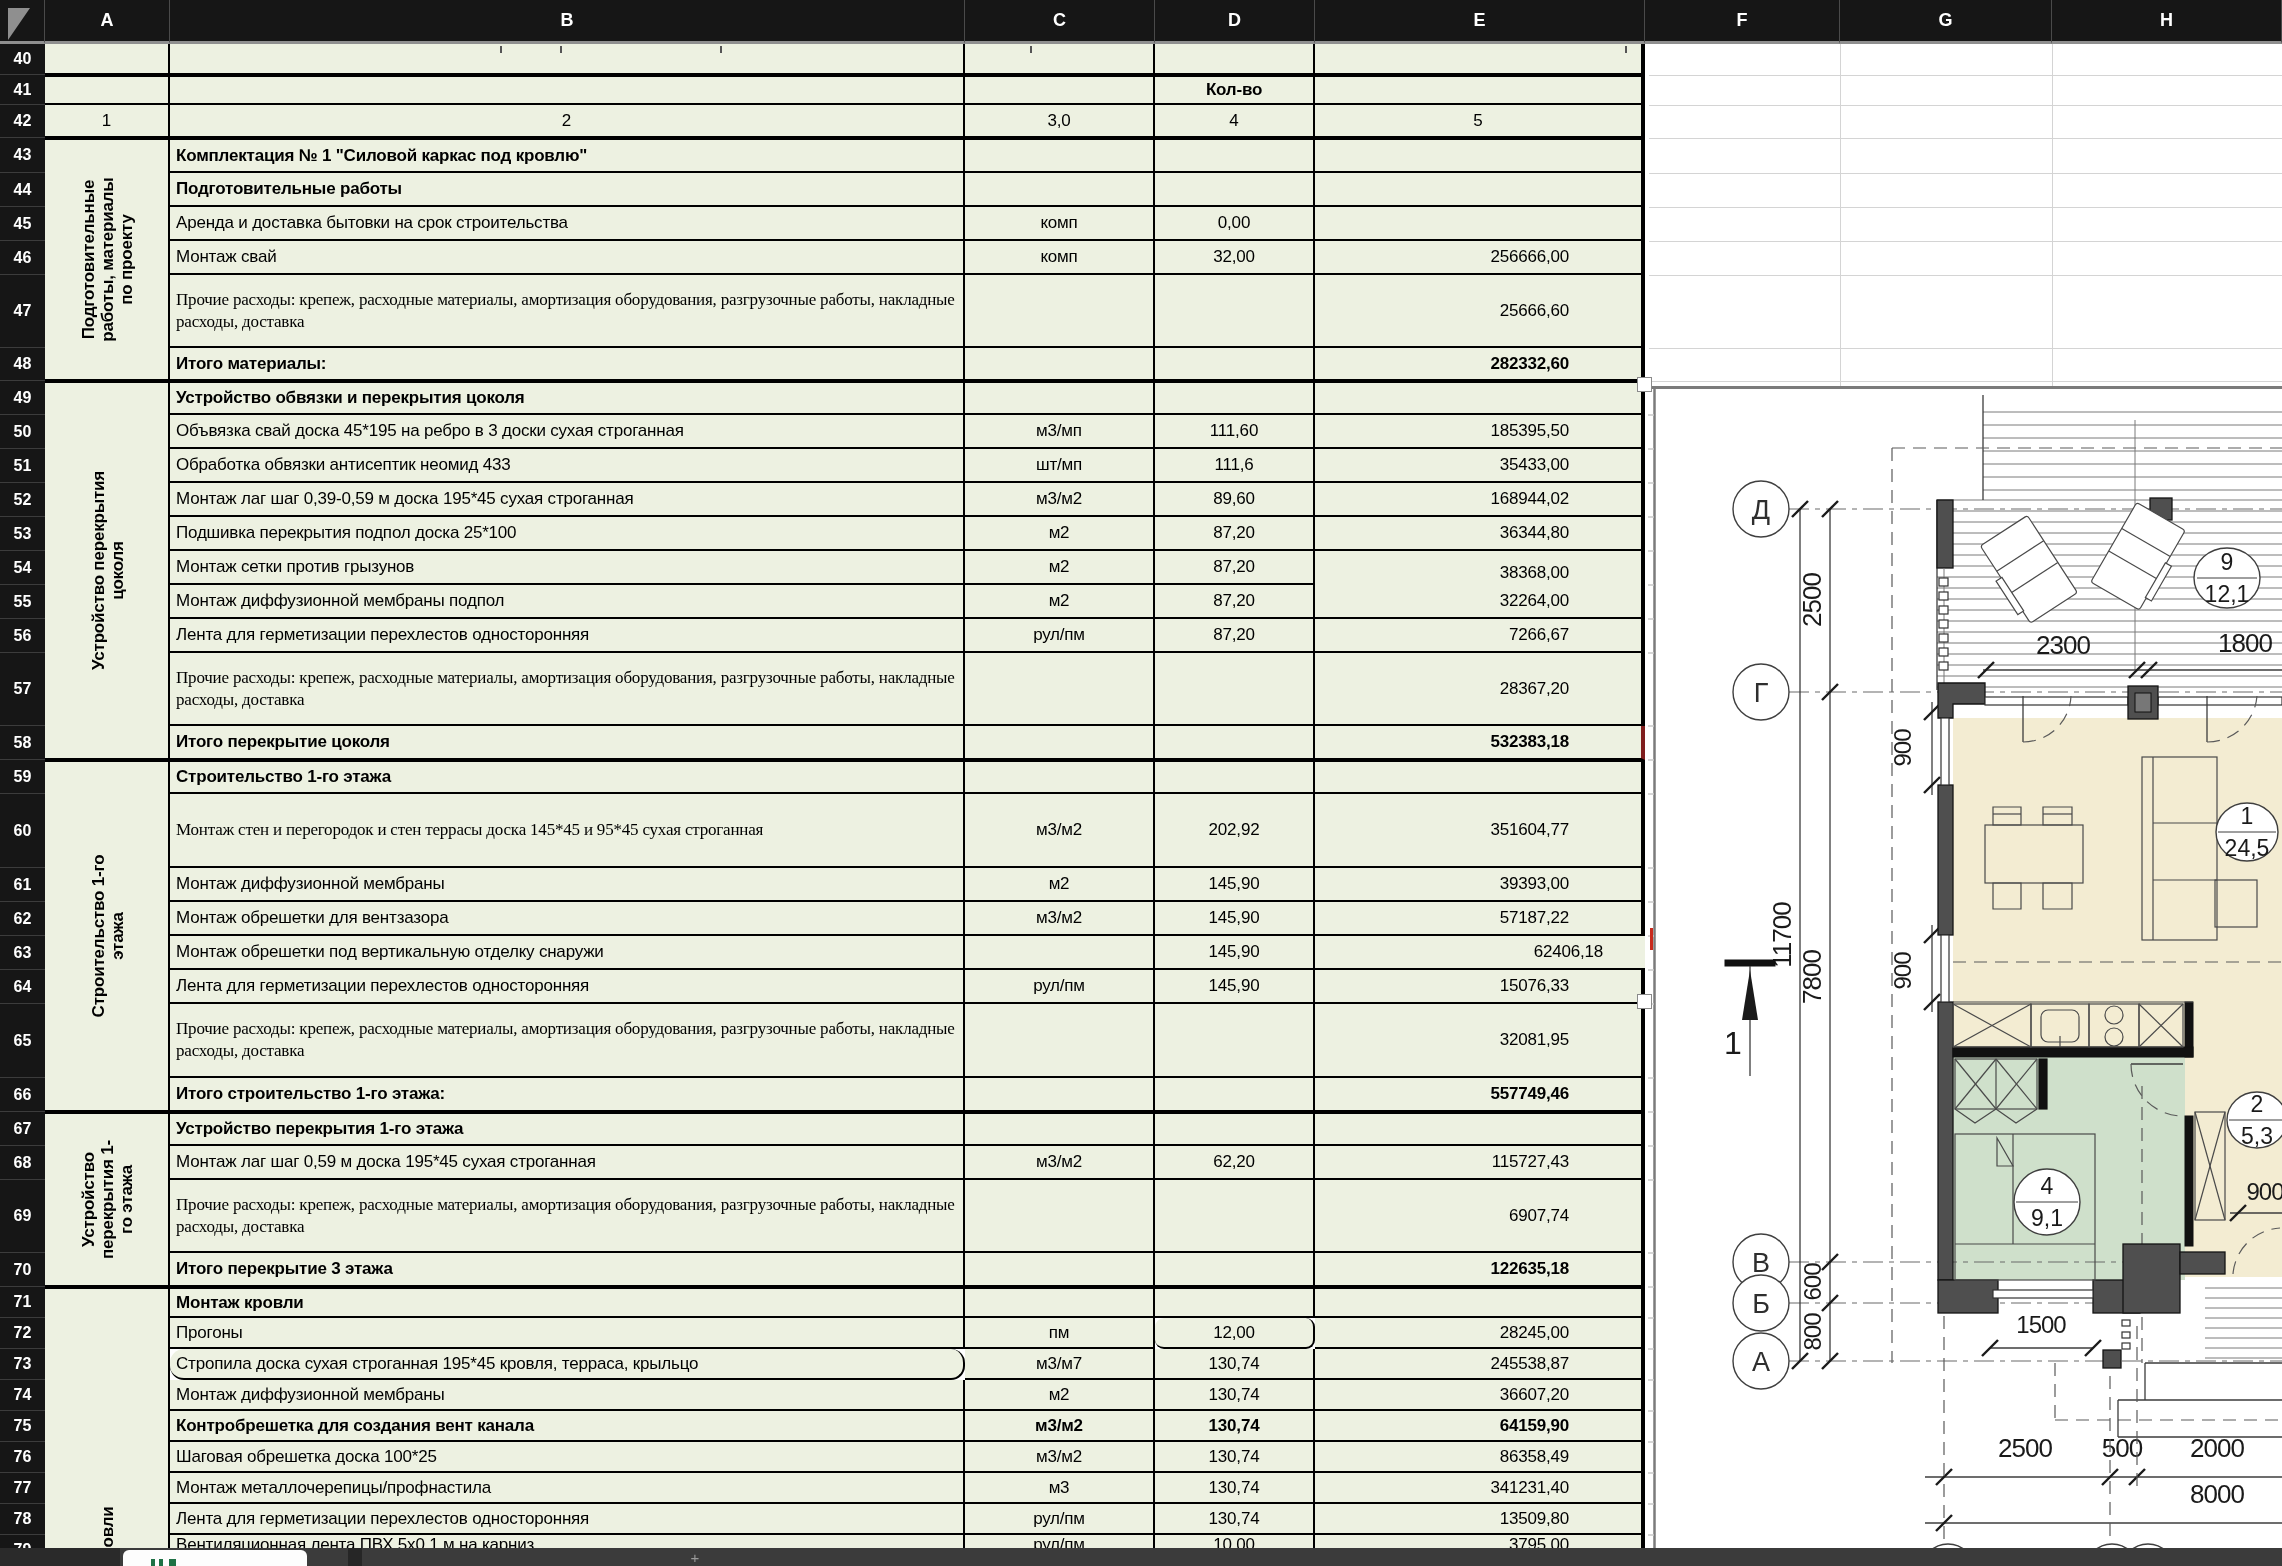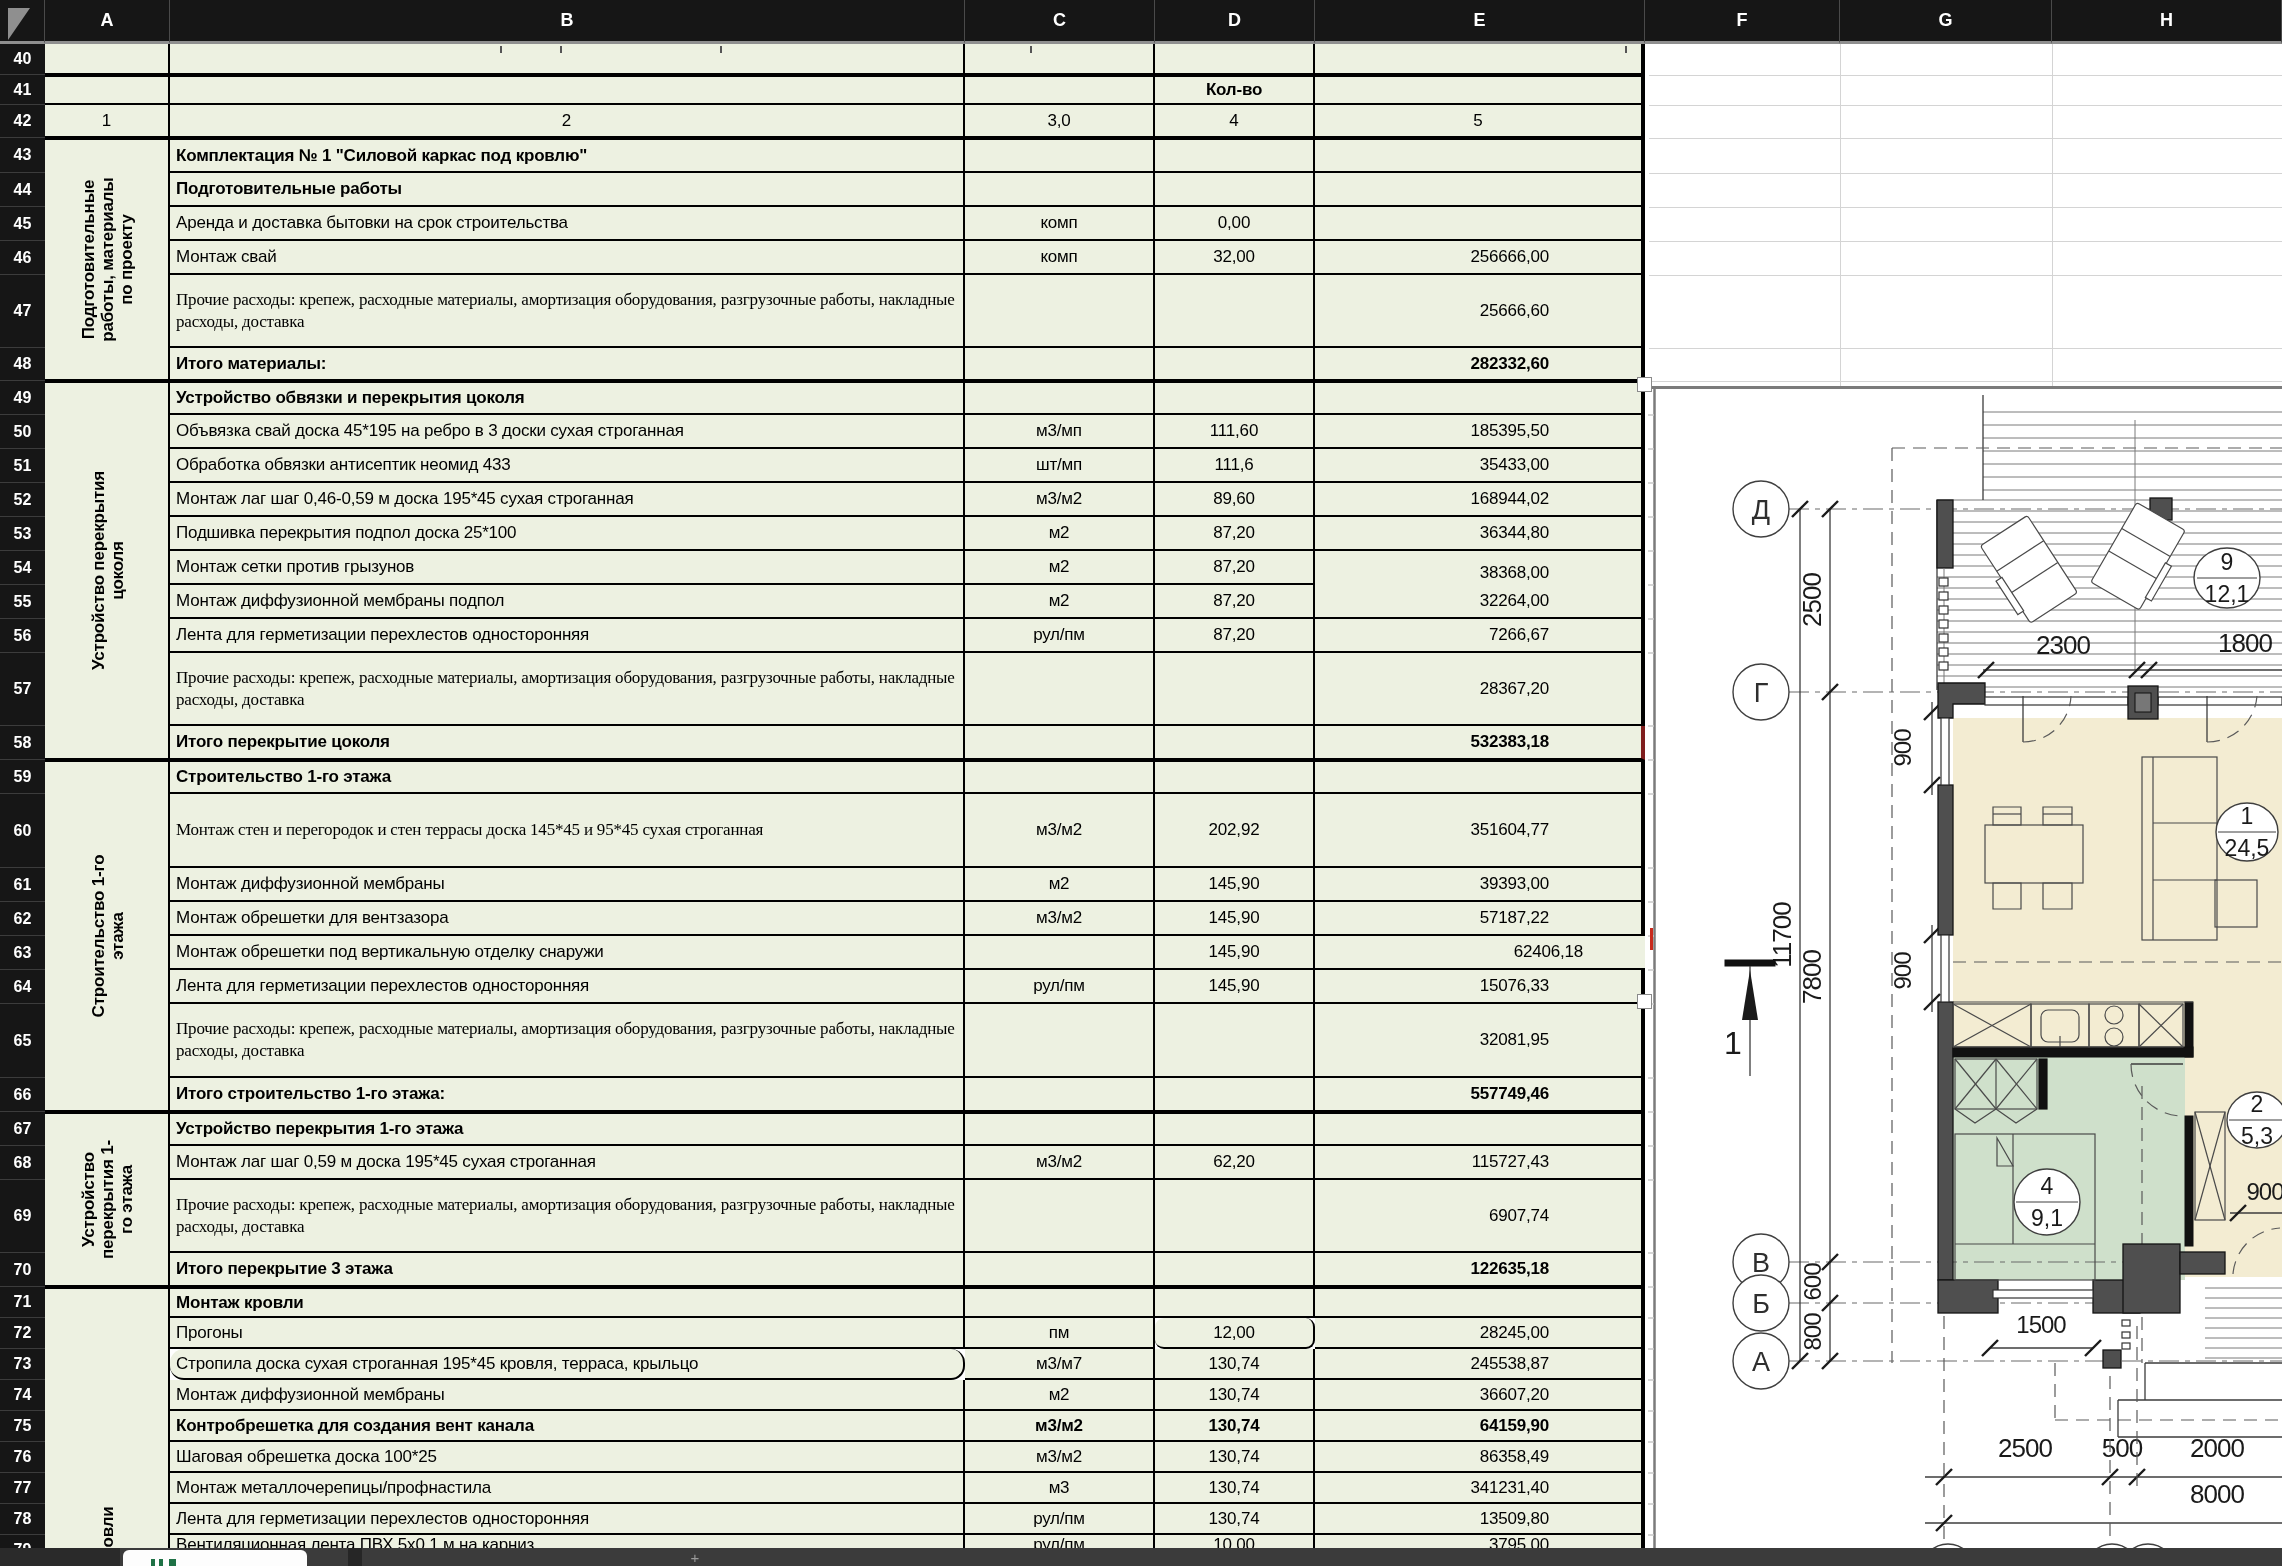--- a/index.html
+++ b/index.html
@@ -15,21 +15,21 @@
   #corner svg{position:absolute;left:0;top:0;}
   .rowhead{position:absolute;left:0;width:45px;background:#161616;color:#fff;
            display:flex;align-items:center;justify-content:center;font-size:16px;font-weight:bold;
            border-bottom:1px solid #3c3c3c;box-sizing:border-box;}
   
   .cell{position:absolute;box-sizing:border-box;background:#edf1e1;color:#000;
         border-right:2px solid #000;border-bottom:2px solid #000;
         font-size:17px;letter-spacing:-0.2px;display:flex;align-items:center;overflow:hidden;line-height:20px;}
   .cb{justify-content:flex-start;padding:0 6px;}
   .cc,.cd{justify-content:center;}
-  .ce{justify-content:flex-end;padding-right:92px;}
+  .ce{justify-content:flex-end;padding-right:72px;}
   .ctr{justify-content:center !important;padding:0 !important;}
   .bold{font-weight:bold;}
   .ttop{border-top:2px solid #000;}
   .nob{border-bottom:none;}
   .wrap2{line-height:22px;font-family:Liberation Serif, serif;}
   .clip-top{align-items:flex-start;}
   .grouplab{position:absolute;z-index:3;pointer-events:none;}
   .grouplab>div{position:absolute;left:0;display:flex;align-items:center;
         font-weight:bold;font-size:17px;letter-spacing:-0.2px;line-height:19px;
         white-space:pre-line;text-align:center;color:#000;
@@ -195,21 +195,21 @@
       <div class="cell cb" style="left:170px;top:415px;width:795px;height:34px;">Объвязка свай доска 45*195 на ребро в 3 доски сухая строганная</div>
       <div class="cell cc" style="left:965px;top:415px;width:190px;height:34px;">м3/мп</div>
       <div class="cell cd" style="left:1155px;top:415px;width:160px;height:34px;">111,60</div>
       <div class="cell ce" style="left:1315px;top:415px;width:330px;height:34px;border-right:4px solid #000;">185395,50</div>
       <div class="cell cc nob" style="left:45px;top:449px;width:125px;height:34px;"></div>
       <div class="cell cb" style="left:170px;top:449px;width:795px;height:34px;">Обработка обвязки антисептик неомид 433</div>
       <div class="cell cc" style="left:965px;top:449px;width:190px;height:34px;">шт/мп</div>
       <div class="cell cd" style="left:1155px;top:449px;width:160px;height:34px;">111,6</div>
       <div class="cell ce" style="left:1315px;top:449px;width:330px;height:34px;border-right:4px solid #000;">35433,00</div>
       <div class="cell cc nob" style="left:45px;top:483px;width:125px;height:34px;"></div>
-      <div class="cell cb" style="left:170px;top:483px;width:795px;height:34px;">Монтаж лаг шаг 0,46-0,59 м доска 195*45 сухая строганная</div>
+      <div class="cell cb" style="left:170px;top:483px;width:795px;height:34px;">Монтаж лаг шаг 0,39-0,59 м доска 195*45 сухая строганная</div>
       <div class="cell cc" style="left:965px;top:483px;width:190px;height:34px;">м3/м2</div>
       <div class="cell cd" style="left:1155px;top:483px;width:160px;height:34px;">89,60</div>
       <div class="cell ce" style="left:1315px;top:483px;width:330px;height:34px;border-right:4px solid #000;">168944,02</div>
       <div class="cell cc nob" style="left:45px;top:517px;width:125px;height:34px;"></div>
       <div class="cell cb" style="left:170px;top:517px;width:795px;height:34px;">Подшивка перекрытия подпол доска 25*100</div>
       <div class="cell cc" style="left:965px;top:517px;width:190px;height:34px;">м2</div>
       <div class="cell cd" style="left:1155px;top:517px;width:160px;height:34px;">87,20</div>
       <div class="cell ce" style="left:1315px;top:517px;width:330px;height:34px;border-right:4px solid #000;">36344,80</div>
       <div class="cell cc nob" style="left:45px;top:551px;width:125px;height:34px;"></div>
       <div class="cell cb" style="left:170px;top:551px;width:795px;height:34px;">Монтаж сетки против грызунов</div>

